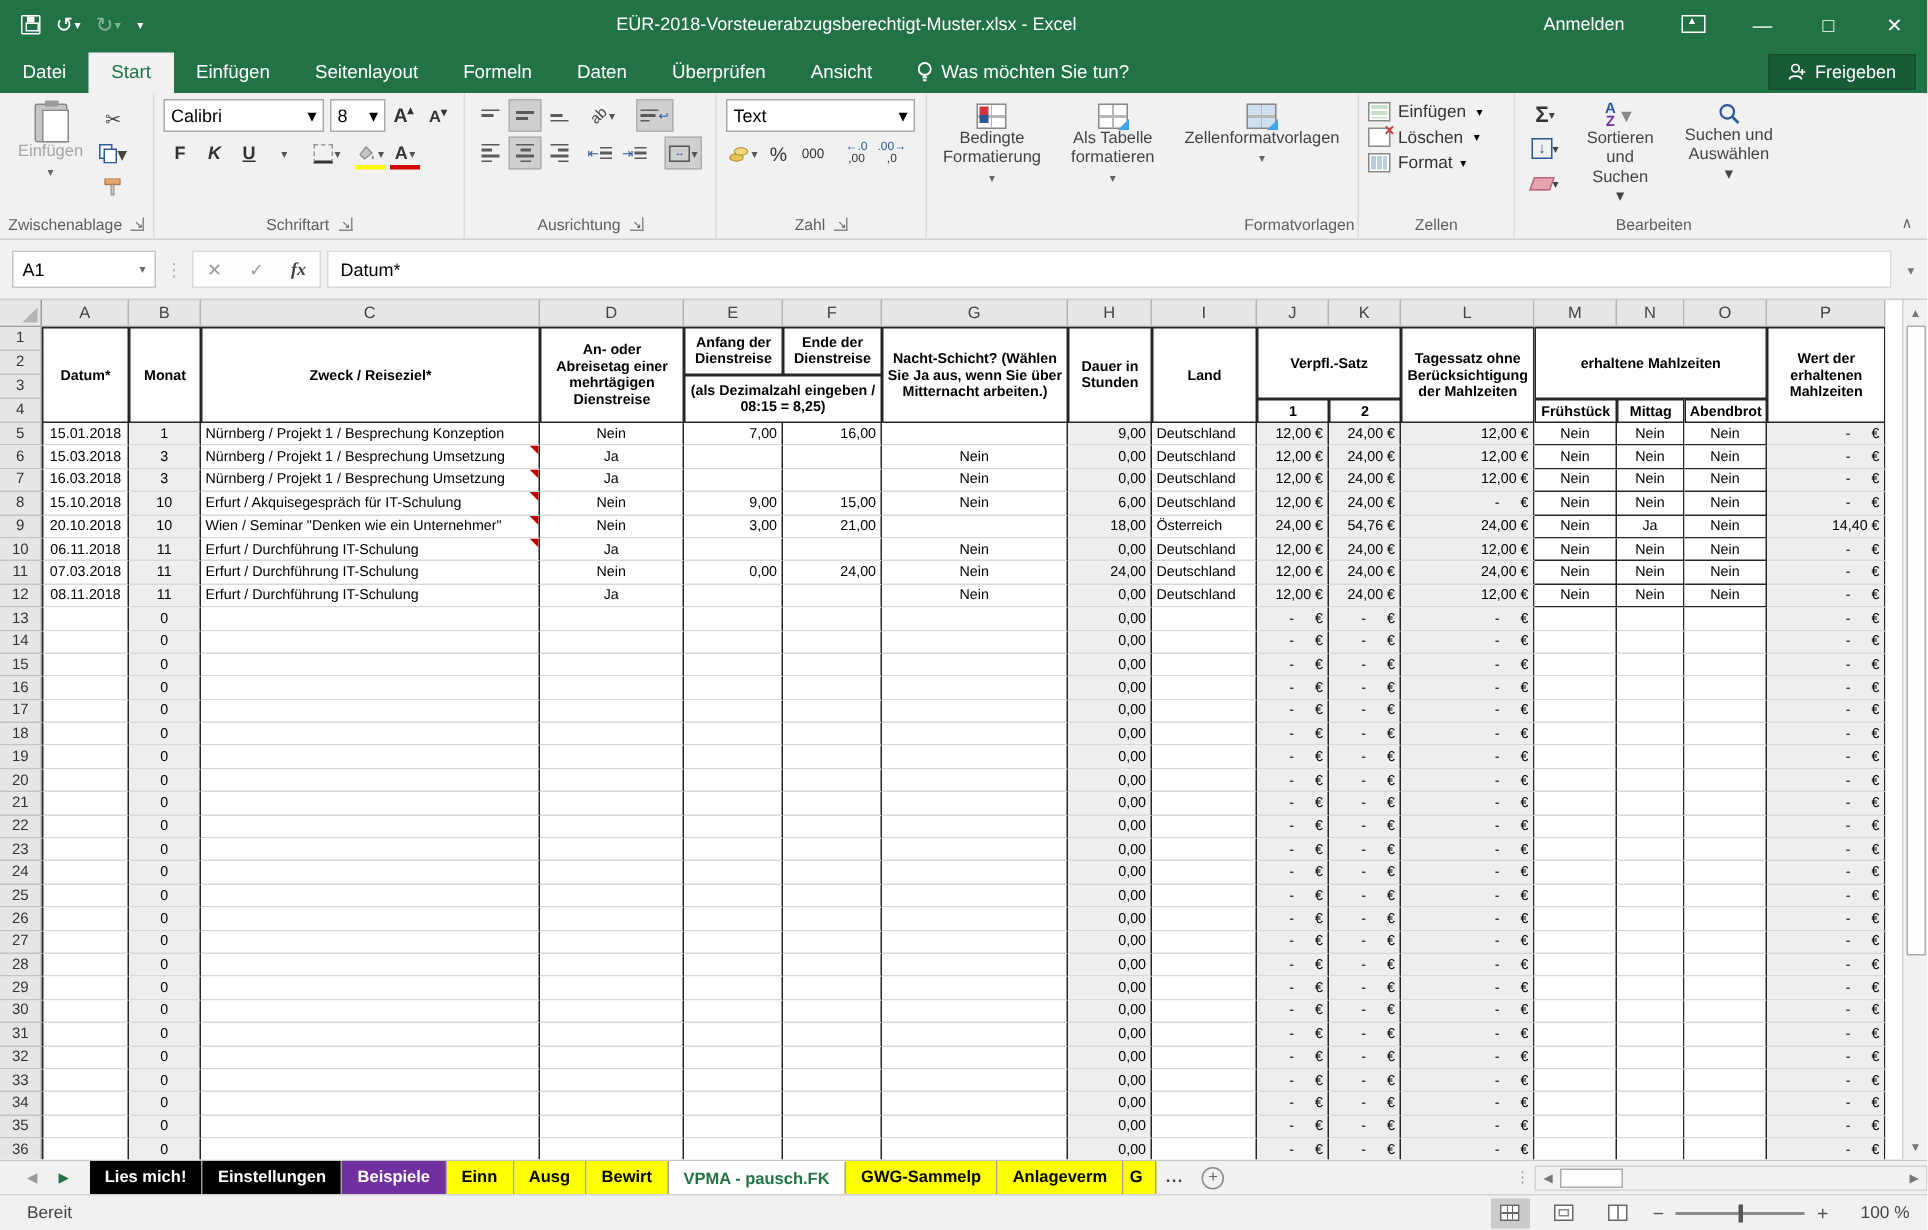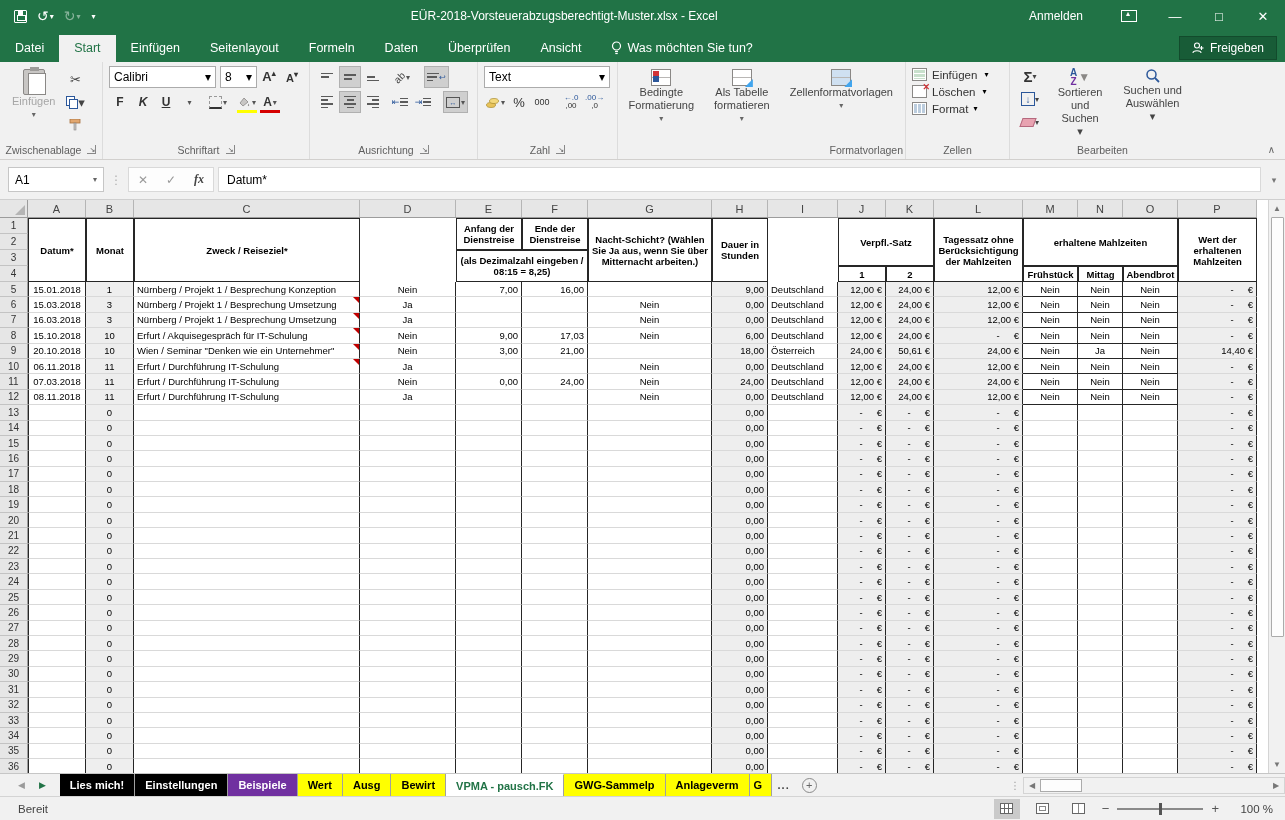--- a/index.html
+++ b/index.html
@@ -563,25 +563,27 @@
             <div class="rh-col">
               <div class="rh" style="height: 16px;">1</div>
               <div class="rh" style="height: 16px;">2</div>
               <div class="rh" style="height: 16px;">3</div>
               <div class="rh" style="height: 16px;">4</div>
             </div>
             <div class="hdr-cells">
               <div class="hcell" style="left: 0px; top: 0px; width: 58px; height: 64px;">Datum*</div>
               <div class="hcell" style="left: 58px; top: 0px; width: 48px; height: 64px;">Monat</div>
               <div class="hcell" style="left: 106px; top: 0px; width: 226px; height: 64px;">Zweck / Reiseziel*</div>
+              <div class="hcell" style="left: 332px; top: 0px; width: 96px; height: 64px;">An- oder Abreisetag einer mehrtägigen Dienstreise</div>
               <div class="hcell" style="left: 428px; top: 0px; width: 66px; height: 32px;">Anfang der Dienstreise</div>
               <div class="hcell" style="left: 494px; top: 0px; width: 66px; height: 32px;">Ende der Dienstreise</div>
               <div class="hcell" style="left: 428px; top: 32px; width: 132px; height: 32px;">(als Dezimalzahl eingeben / 08:15 = 8,25)</div>
               <div class="hcell" style="left: 560px; top: 0px; width: 124px; height: 64px;">Nacht-Schicht? (Wählen Sie Ja aus, wenn Sie über Mitternacht arbeiten.)</div>
               <div class="hcell" style="left: 684px; top: 0px; width: 56px; height: 64px;">Dauer in Stunden</div>
+              <div class="hcell" style="left: 740px; top: 0px; width: 70px; height: 64px;">Land</div>
               <div class="hcell" style="left: 810px; top: 0px; width: 96px; height: 48px;">Verpfl.-Satz</div>
               <div class="hcell" style="left: 810px; top: 48px; width: 48px; height: 16px;">1</div>
               <div class="hcell" style="left: 858px; top: 48px; width: 48px; height: 16px;">2</div>
               <div class="hcell" style="left: 906px; top: 0px; width: 89px; height: 64px;">Tagessatz ohne Berücksichtigung der Mahlzeiten</div>
               <div class="hcell" style="left: 995px; top: 0px; width: 155px; height: 48px;">erhaltene Mahlzeiten</div>
               <div class="hcell" style="left: 995px; top: 48px; width: 55px; height: 16px;">Frühstück</div>
               <div class="hcell" style="left: 1050px; top: 48px; width: 45px; height: 16px;">Mittag</div>
               <div class="hcell" style="left: 1095px; top: 48px; width: 55px; height: 16px;">Abendbrot</div>
               <div class="hcell" style="left: 1150px; top: 0px; width: 79px; height: 64px;">Wert der erhaltenen Mahlzeiten</div>
             </div>
@@ -643,21 +645,21 @@
             <div class="cell a-c boxed" style="width: 55px;">Nein</div>
             <div class="cell a-r shade" style="width: 79px;"><span class="dashwrap"><span class="da">-</span><span>€</span></span></div>
           </div>
           <div class="grow">
             <div class="rh">8</div>
             <div class="cell a-c first" style="width: 58px;">15.10.2018</div>
             <div class="cell a-c shade" style="width: 48px;">10</div>
             <div class="cell a-l" style="width: 226px;">Erfurt / Akquisegespräch für IT-Schulung<i class="flagmark"></i></div>
             <div class="cell a-c" style="width: 96px;">Nein</div>
             <div class="cell a-r" style="width: 66px;">9,00</div>
-            <div class="cell a-r" style="width: 66px;">17,03</div>
+            <div class="cell a-r" style="width: 66px;">15,00</div>
             <div class="cell a-c" style="width: 124px;">Nein</div>
             <div class="cell a-r shade" style="width: 56px;">6,00</div>
             <div class="cell a-l" style="width: 70px;">Deutschland</div>
             <div class="cell a-r shade" style="width: 48px;">12,00 €</div>
             <div class="cell a-r shade" style="width: 48px;">24,00 €</div>
             <div class="cell a-r shade" style="width: 89px;"><span class="dashwrap"><span class="da">-</span><span>€</span></span></div>
             <div class="cell a-c boxed" style="width: 55px;">Nein</div>
             <div class="cell a-c boxed" style="width: 45px;">Nein</div>
             <div class="cell a-c boxed" style="width: 55px;">Nein</div>
             <div class="cell a-r shade" style="width: 79px;"><span class="dashwrap"><span class="da">-</span><span>€</span></span></div>
@@ -667,21 +669,21 @@
             <div class="cell a-c first" style="width: 58px;">20.10.2018</div>
             <div class="cell a-c shade" style="width: 48px;">10</div>
             <div class="cell a-l" style="width: 226px;">Wien / Seminar "Denken wie ein Unternehmer"<i class="flagmark"></i></div>
             <div class="cell a-c" style="width: 96px;">Nein</div>
             <div class="cell a-r" style="width: 66px;">3,00</div>
             <div class="cell a-r" style="width: 66px;">21,00</div>
             <div class="cell a-c" style="width: 124px;"></div>
             <div class="cell a-r shade" style="width: 56px;">18,00</div>
             <div class="cell a-l" style="width: 70px;">Österreich</div>
             <div class="cell a-r shade" style="width: 48px;">24,00 €</div>
-            <div class="cell a-r shade" style="width: 48px;">50,61 €</div>
+            <div class="cell a-r shade" style="width: 48px;">54,76 €</div>
             <div class="cell a-r shade" style="width: 89px;">24,00 €</div>
             <div class="cell a-c boxed" style="width: 55px;">Nein</div>
             <div class="cell a-c boxed" style="width: 45px;">Ja</div>
             <div class="cell a-c boxed" style="width: 55px;">Nein</div>
             <div class="cell a-r shade" style="width: 79px;">14,40 €</div>
           </div>
           <div class="grow">
             <div class="rh">10</div>
             <div class="cell a-c first" style="width: 58px;">06.11.2018</div>
             <div class="cell a-c shade" style="width: 48px;">11</div>
@@ -1206,21 +1208,21 @@
 
   <div class="tabbar">
     <div class="tab-nav">
       <span class="tn">◀</span>
       <span class="tn fwd">▶</span>
     </div>
     <div class="sheet-tabs" id="sheet-tabs">
         <div class="sheet-tab dark">Lies mich!</div>
         <div class="sheet-tab dark">Einstellungen</div>
         <div class="sheet-tab purple">Beispiele</div>
-        <div class="sheet-tab yellow">Wert</div>
+        <div class="sheet-tab yellow">Einn</div>
         <div class="sheet-tab yellow">Ausg</div>
         <div class="sheet-tab yellow">Bewirt</div>
         <div class="sheet-tab active">VPMA - pausch.FK</div>
         <div class="sheet-tab yellow">GWG-Sammelp</div>
         <div class="sheet-tab yellow">Anlageverm</div>
         <div class="sheet-tab yellow partial">G</div>
       </div>
     <span class="more-tabs">...</span>
     <span class="addsheet">+</span>
     <div class="hs-zone">

